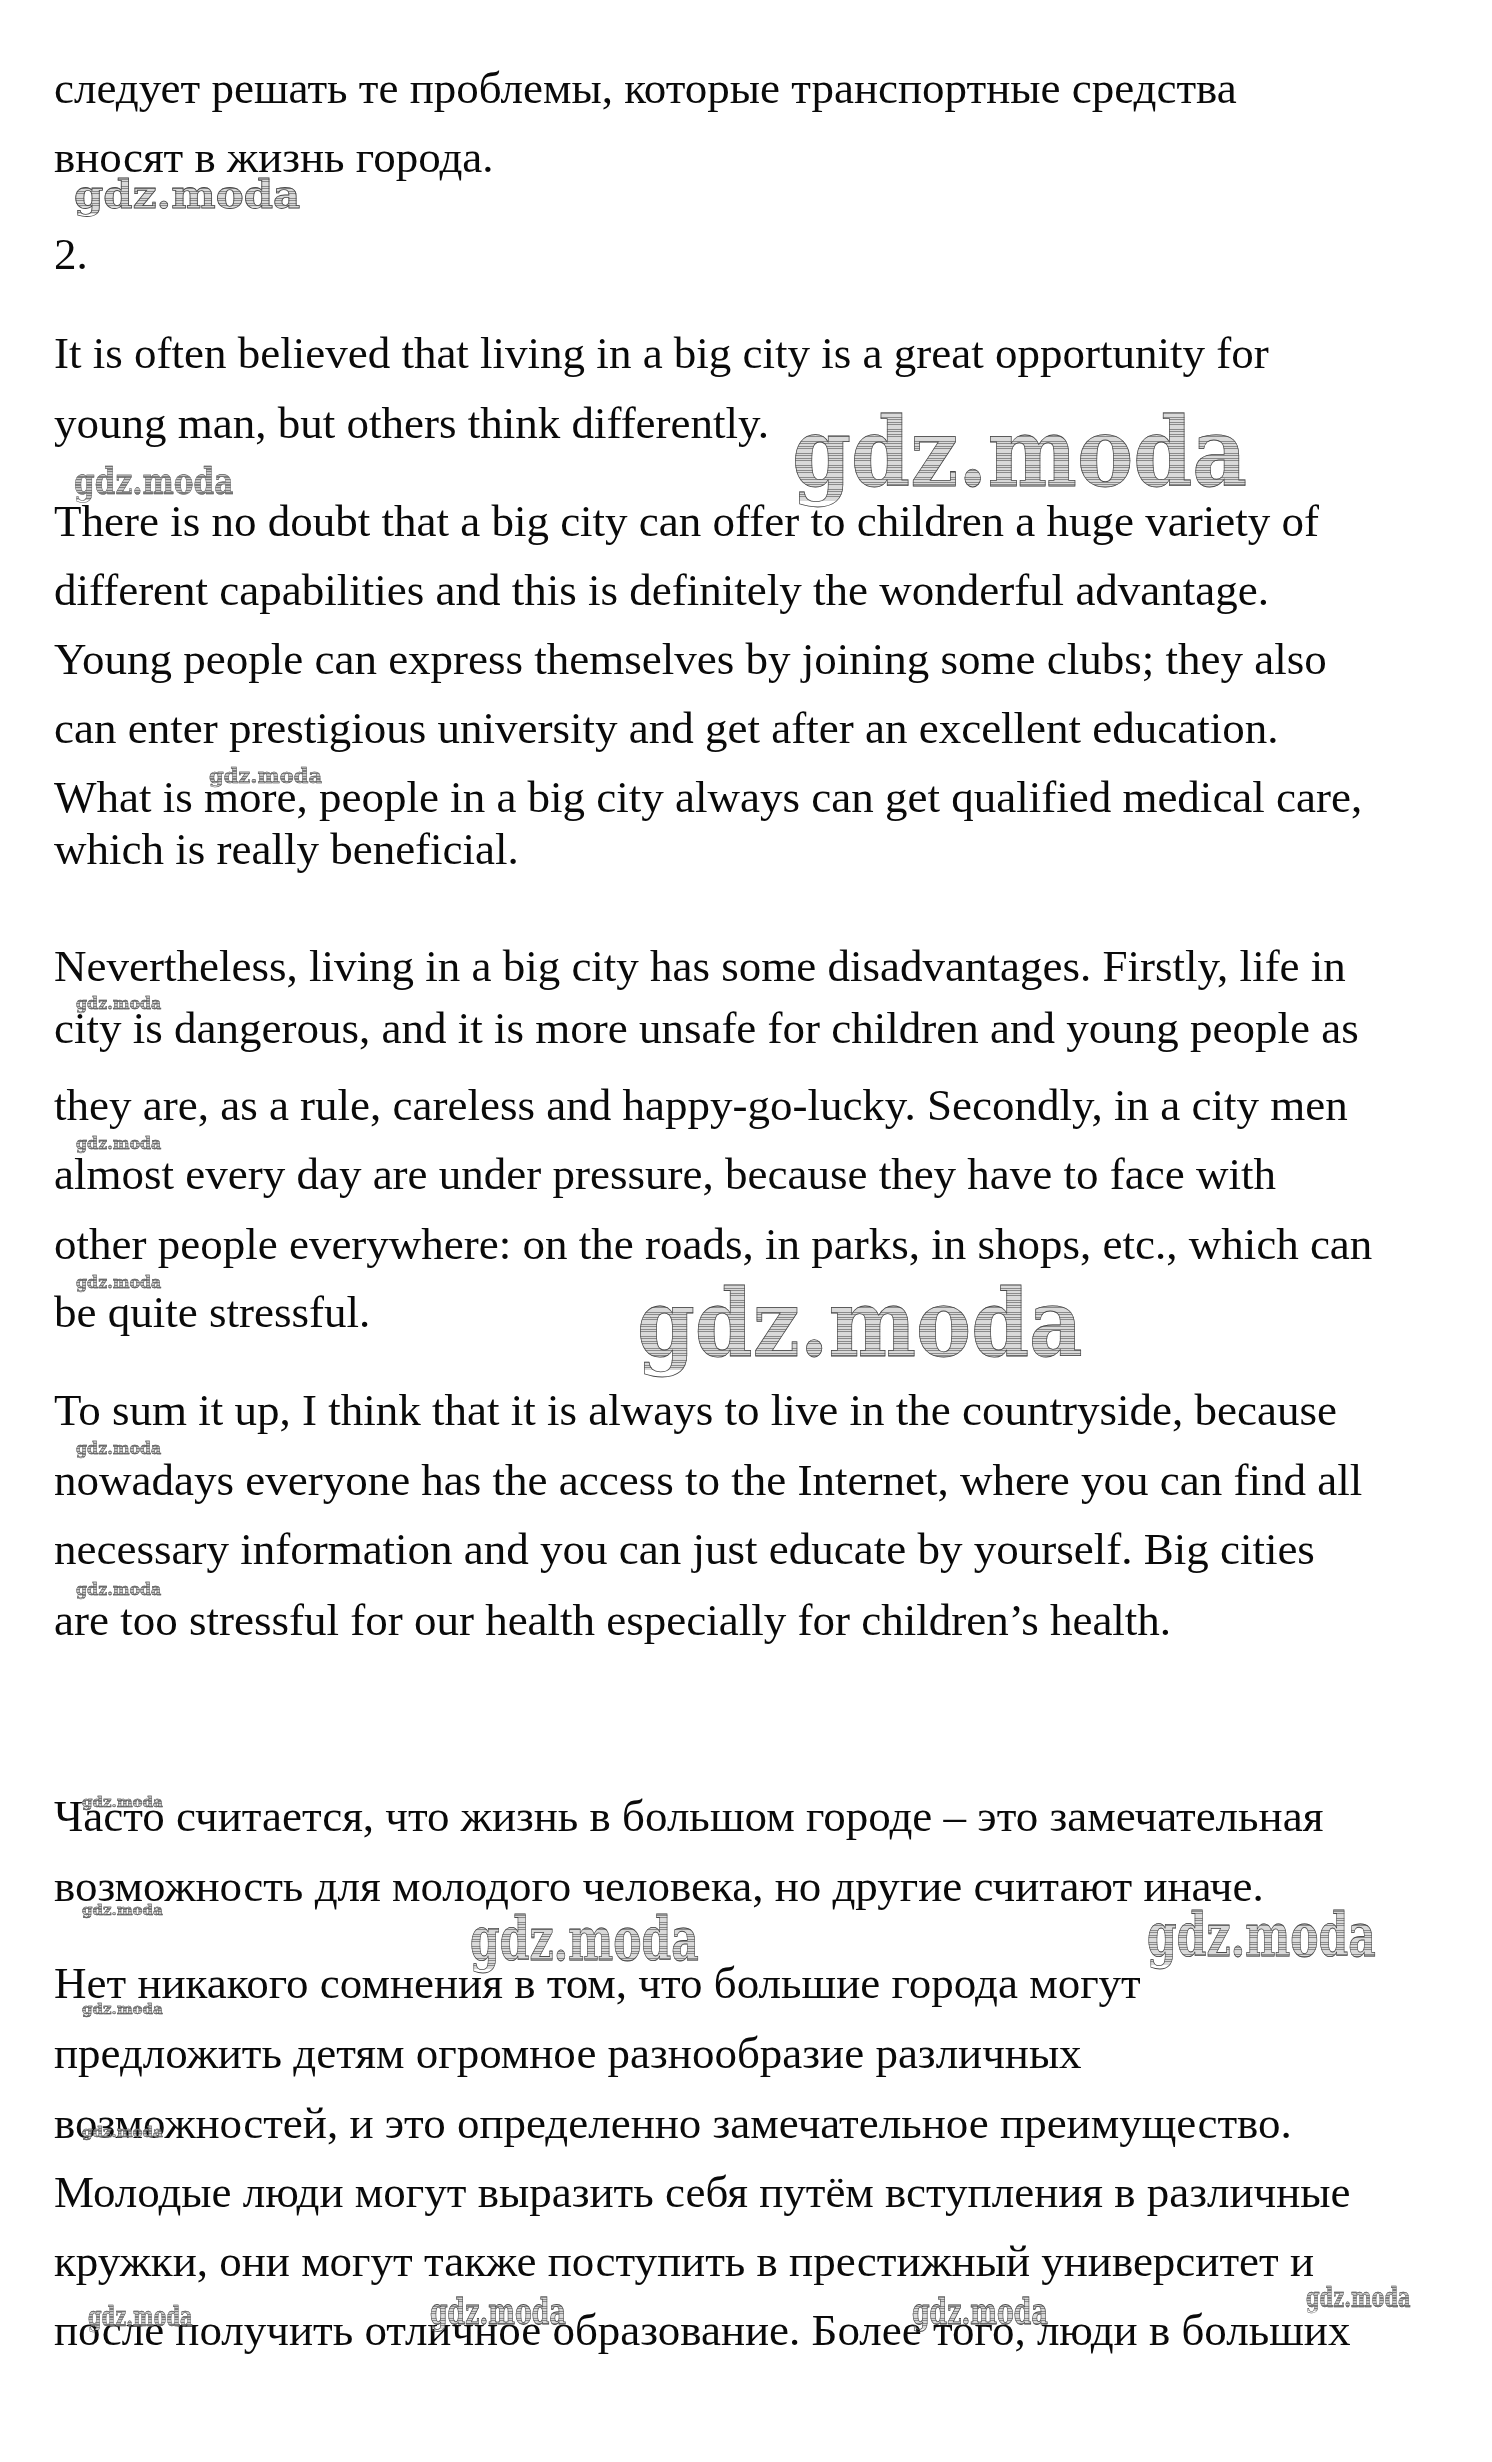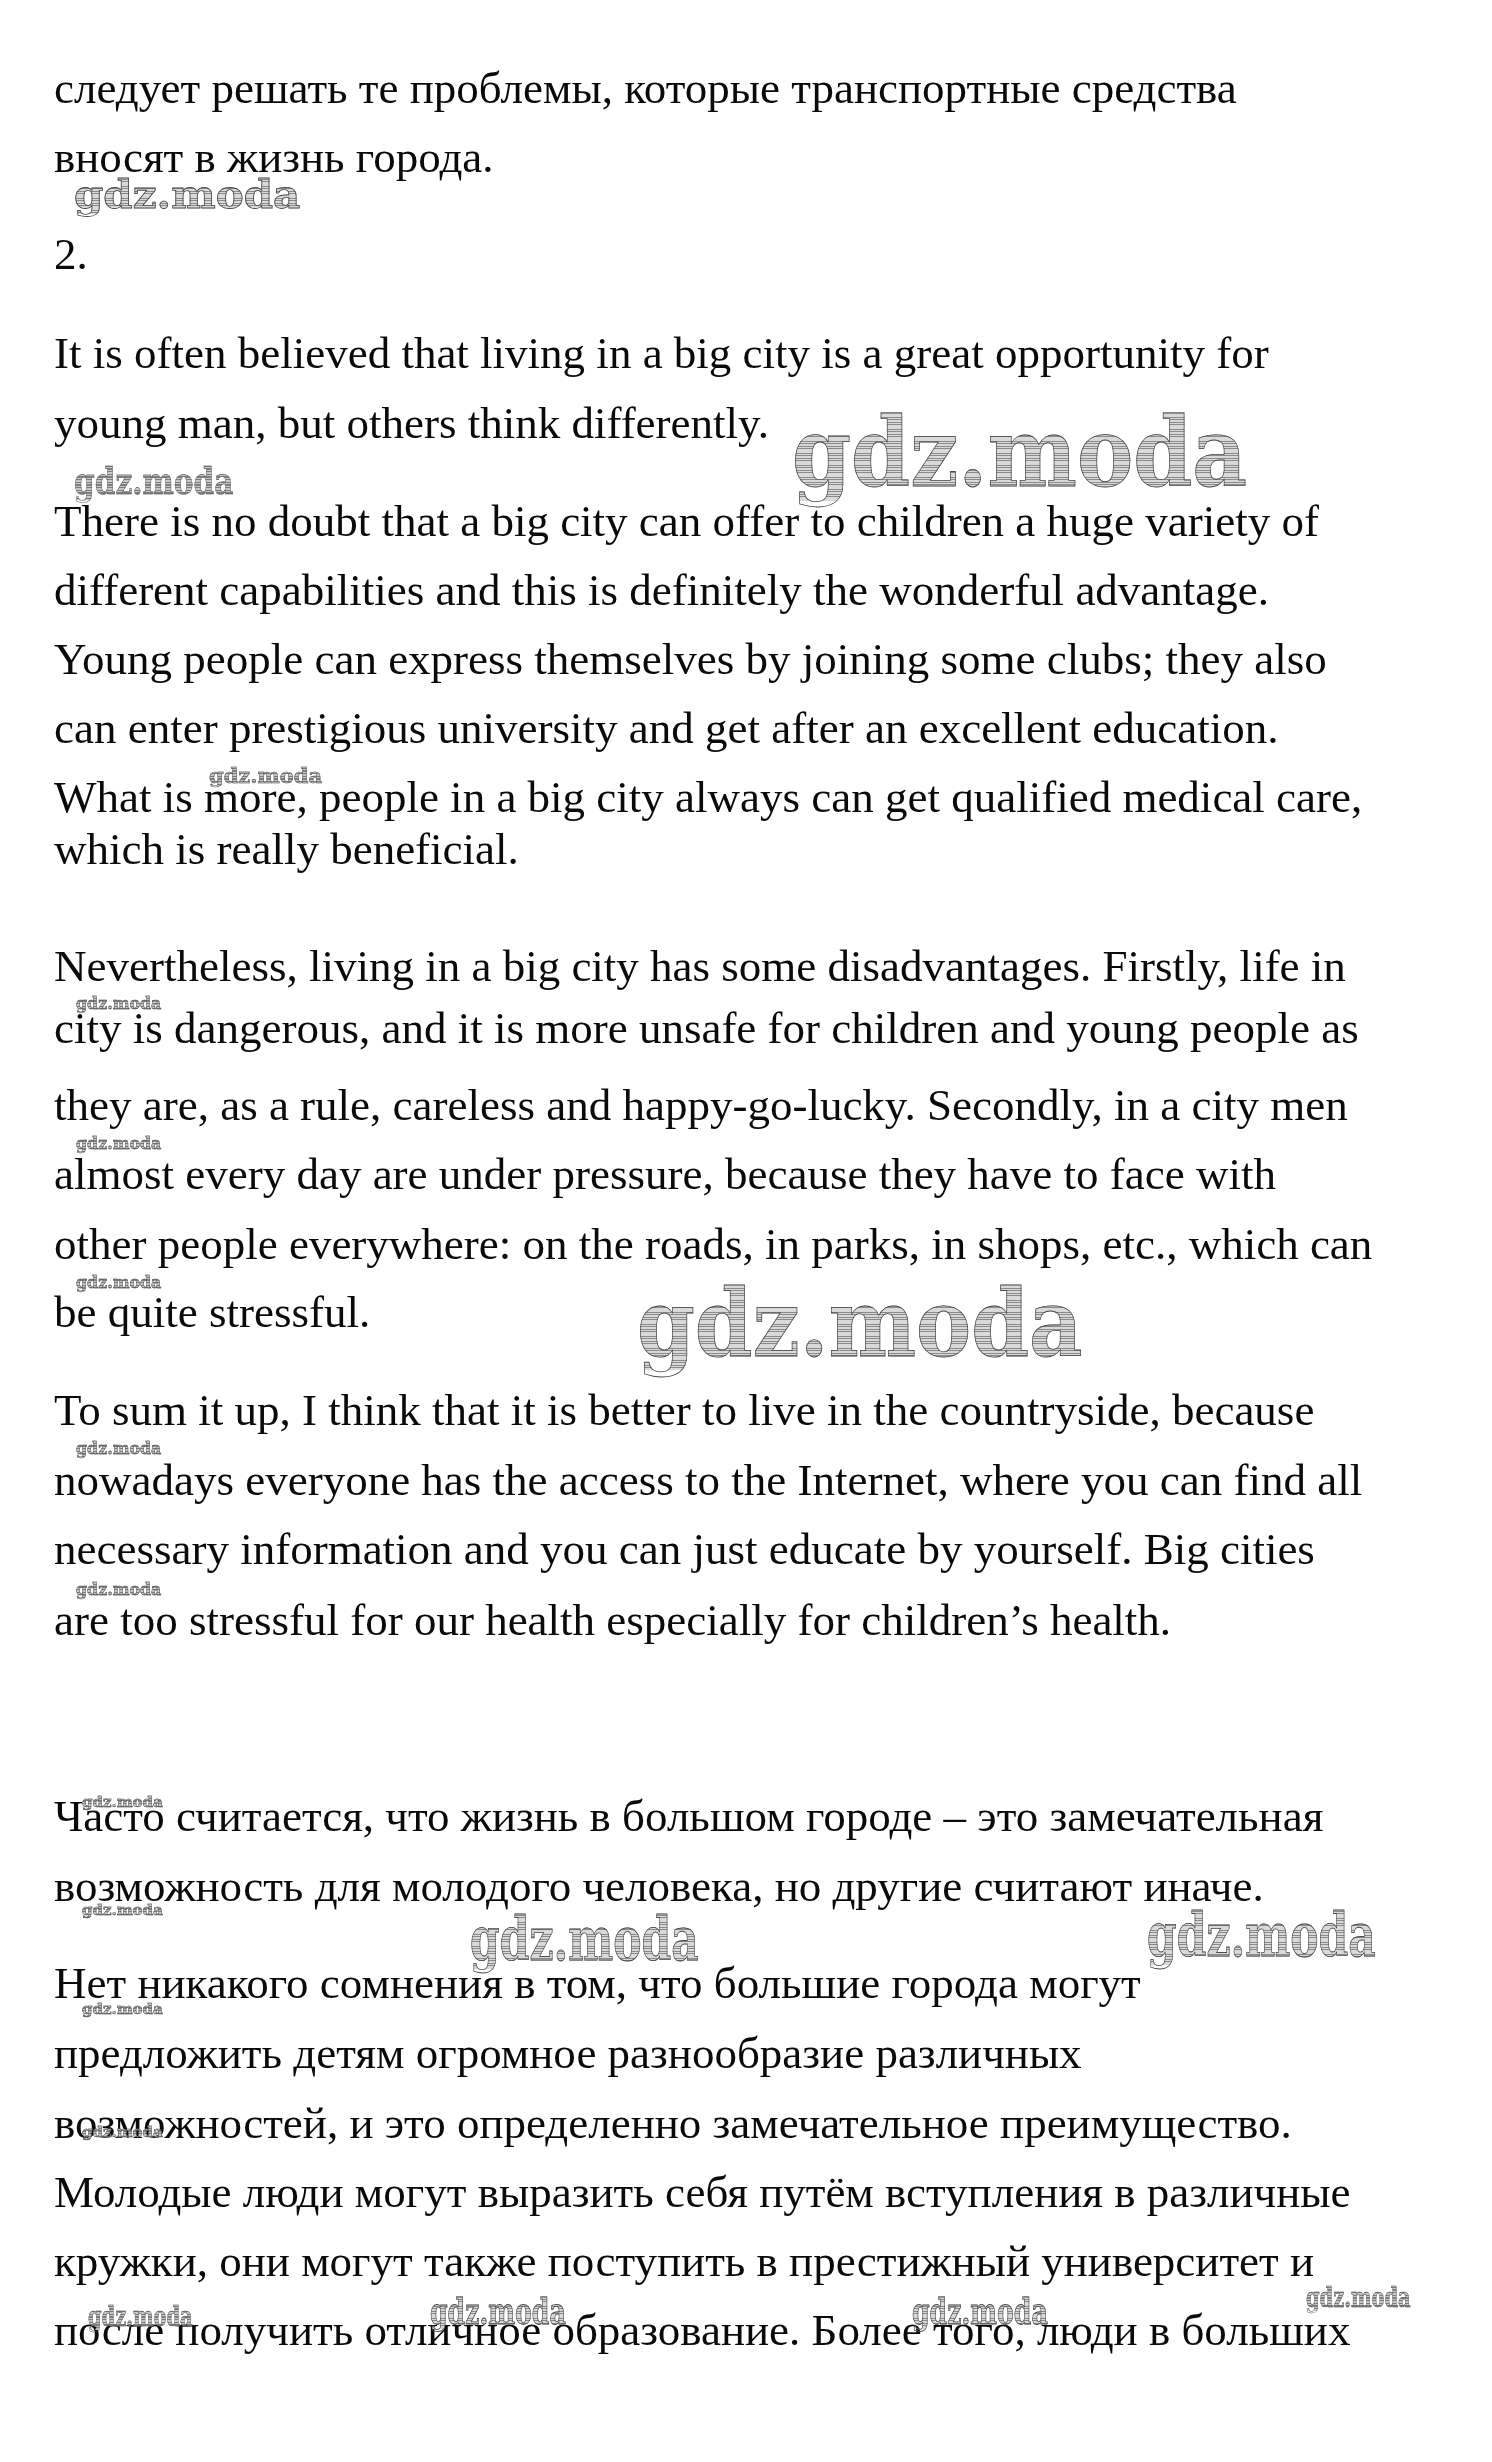--- a/index.html
+++ b/index.html
@@ -72,21 +72,21 @@
   <p class="line" style="top:775px;">What is more, people in a big city always can get qualified medical care,</p>
   <p class="line" style="top:827px;">which is really beneficial.</p>
 
   <p class="line" style="top:944px;">Nevertheless, living in a big city has some disadvantages. Firstly, life in</p>
   <p class="line" style="top:1006px;">city is dangerous, and it is more unsafe for children and young people as</p>
   <p class="line" style="top:1083px;">they are, as a rule, careless and happy-go-lucky. Secondly, in a city men</p>
   <p class="line" style="top:1152px;">almost every day are under pressure, because they have to face with</p>
   <p class="line" style="top:1222px;text-align:center;">other people everywhere: on the roads, in parks, in shops, etc., which can</p>
   <p class="line" style="top:1290px;">be quite stressful.</p>
 
-  <p class="line" style="top:1388px;">To sum it up, I think that it is better to live in the countryside, because</p>
+  <p class="line" style="top:1388px;">To sum it up, I think that it is always to live in the countryside, because</p>
   <p class="line" style="top:1458px;">nowadays everyone has the access to the Internet, where you can find all</p>
   <p class="line" style="top:1527px;">necessary information and you can just educate by yourself. Big cities</p>
   <p class="line" style="top:1598px;">are too stressful for our health especially for children’s health.</p>
 
   <p class="line" style="top:1794px;">Часто считается, что жизнь в большом городе – это замечательная</p>
   <p class="line" style="top:1864px;">возможность для молодого человека, но другие считают иначе.</p>
 
   <p class="line" style="top:1961px;">Нет никакого сомнения в том, что большие города могут</p>
   <p class="line" style="top:2031px;">предложить детям огромное разнообразие различных</p>
   <p class="line" style="top:2101px;">возможностей, и это определенно замечательное преимущество.</p>

